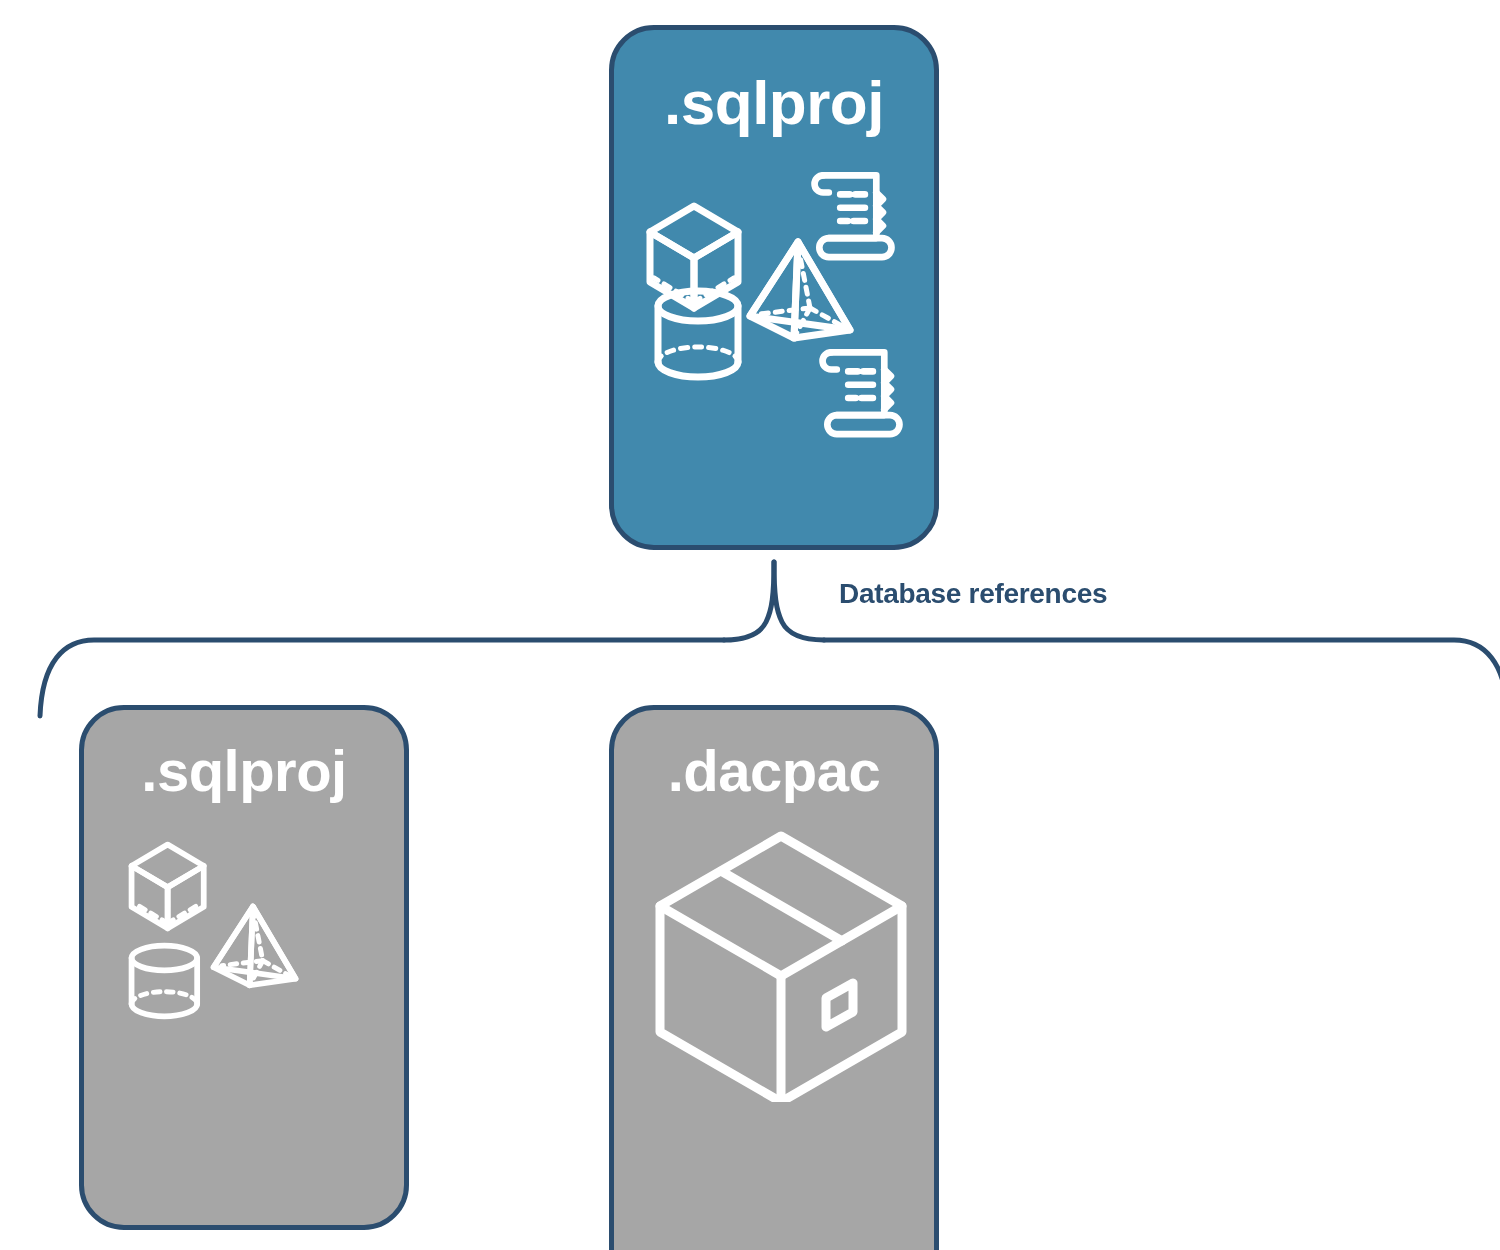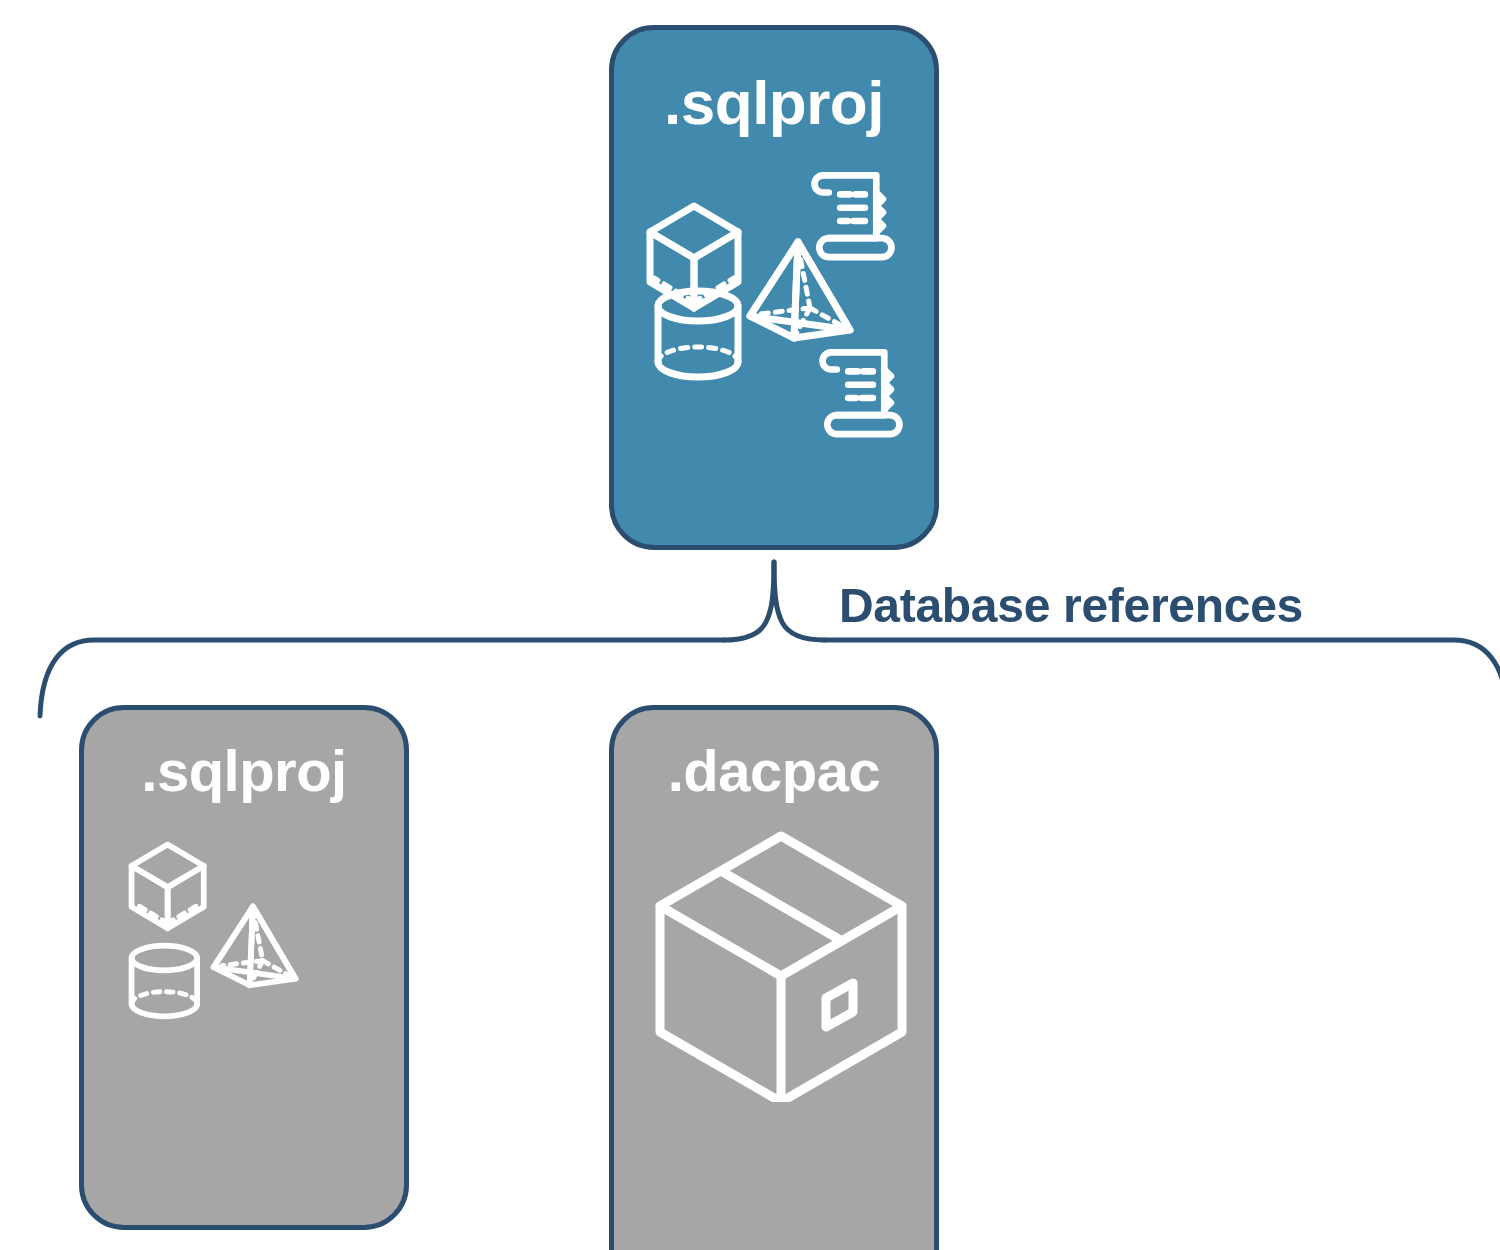--- a/index.html
+++ b/index.html
@@ -17,21 +17,21 @@
               line-height:1;white-space:nowrap;}
   .title-lg{font-size:62px;margin-top:42px;}
   .title-sm{font-size:58px;margin-top:32px;}
 
   .icon-wrap{position:relative;flex:1;width:100%;display:flex;
              align-items:flex-start;justify-content:center;}
 
   .bracket{position:absolute;left:0;top:540;pointer-events:none;}
 
   .ref-label{position:absolute;color:#2b4d6f;font-weight:bold;
-             font-size:48px;letter-spacing:-0.3px;white-space:nowrap;}
+             font-size:28px;letter-spacing:-0.3px;white-space:nowrap;}
 </style>
 </head>
 <body>
 
 <div id="stage">
 
   <div class="card blue" style="left:585px;top:25px;width:330px;height:525px;">
     <div class="card-title title-lg">.sqlproj</div>
 
     <div class="icon-wrap">

